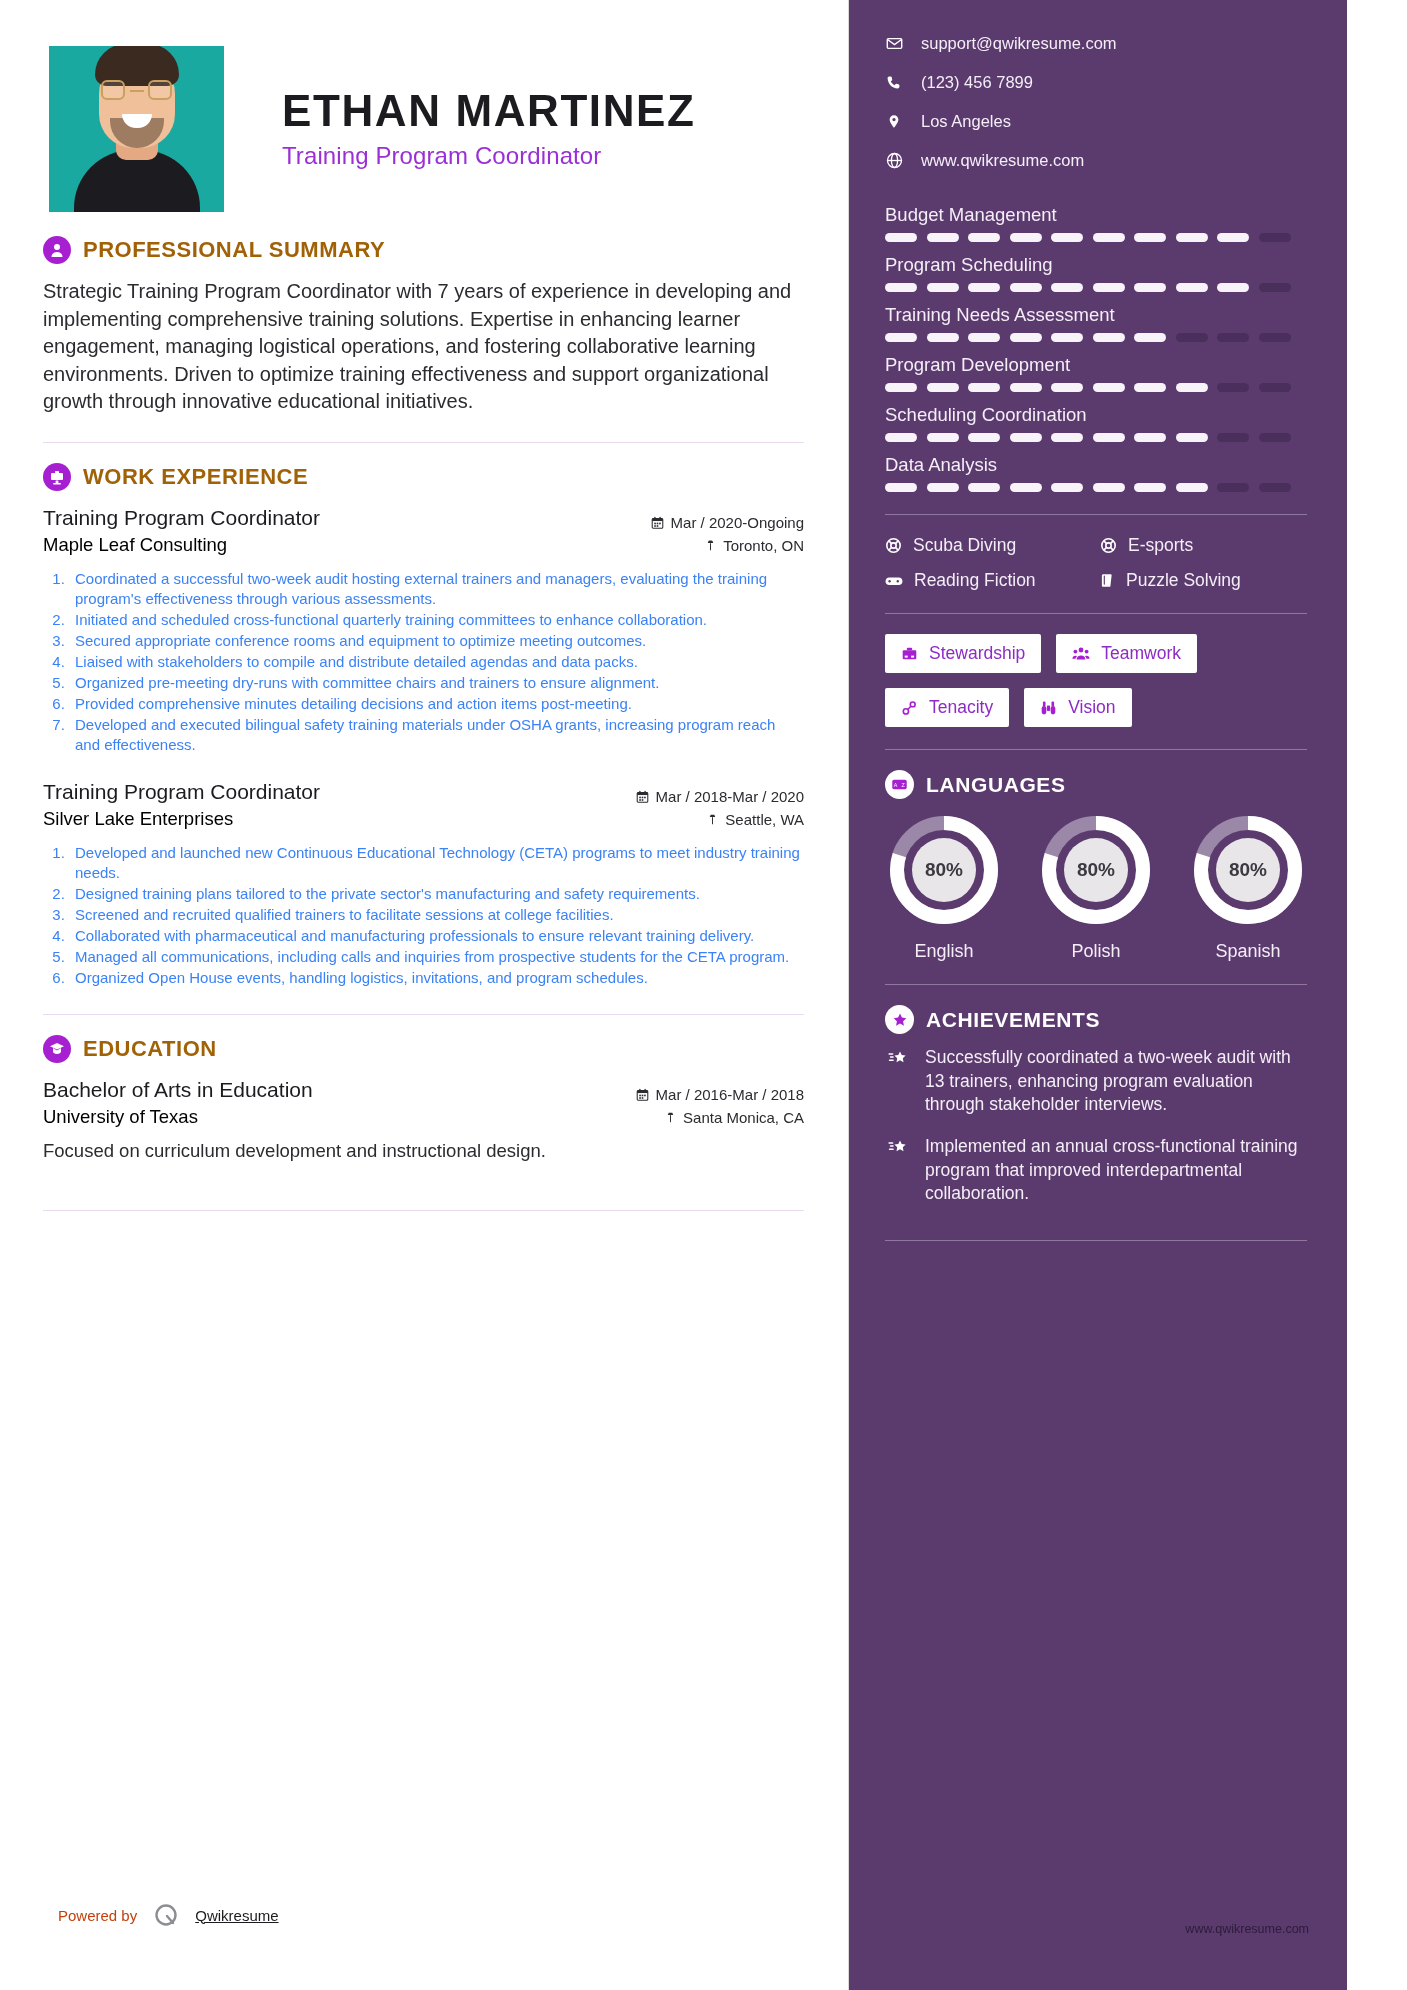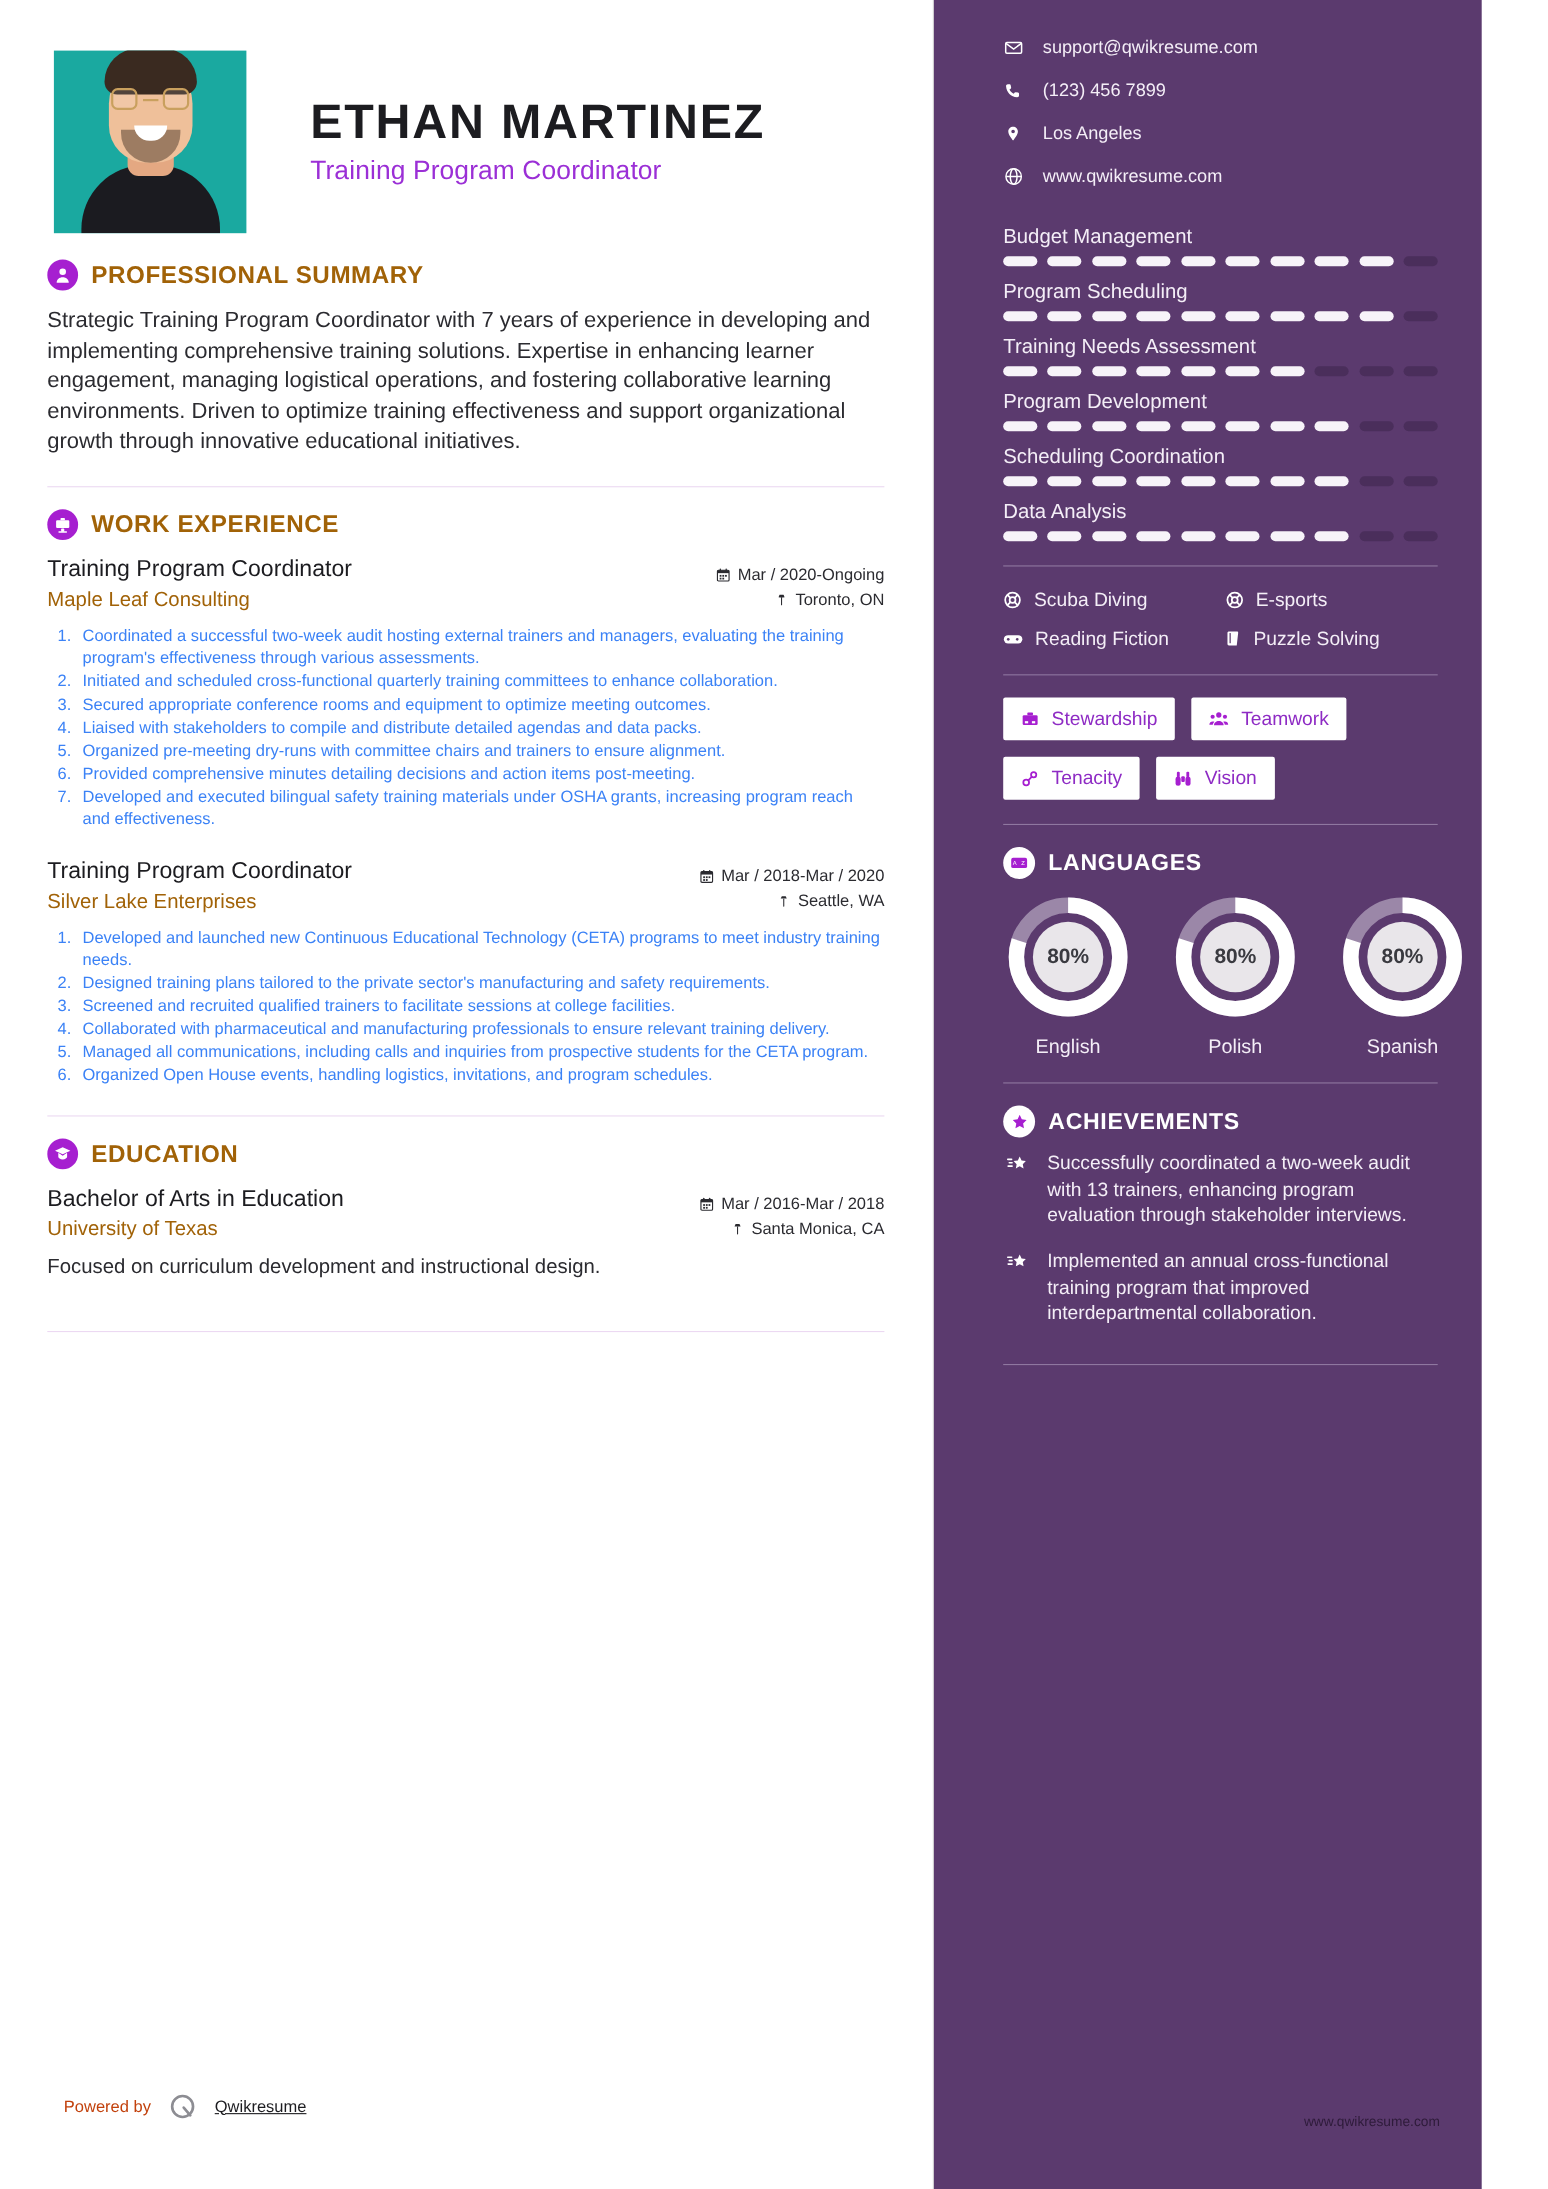--- a/index.html
+++ b/index.html
@@ -158,21 +158,21 @@
   .entry-top {
     display: flex; justify-content: space-between; align-items: flex-start;
   }
   .entry-role {
     font-size: 21px;
     color: #1c1c20;
     line-height: 1.25;
   }
   .entry-org {
     font-size: 18.5px;
-    color: #a16207;
+    color: #000000;
     margin-top: 3px;
   }
   .entry-meta { text-align: right; padding-top: 6px; white-space: nowrap; }
   .meta-line {
     font-size: 15px;
     color: #2b2b30;
     line-height: 1.55;
     display: flex; align-items: center; justify-content: flex-end; gap: 7px;
   }
   .meta-ico { display: inline-flex; color: #2b2b30; }
@@ -210,21 +210,21 @@
   }
   .footer-link {
     font-size: 15px; color: #1c1c20;
     text-decoration: underline;
   }
 
   
   .right {
     width: 498px;
     background: #5b3a6e;
-    padding: 34px 40px 0 63px;
+    padding: 34px 40px 0 36px;
     position: relative;
     color: #ffffff;
   }
 
   .contact-list { margin-bottom: 34px; }
   .contact-row {
     display: flex; align-items: center; gap: 18px;
     margin-bottom: 20px;
     font-size: 16.5px;
     color: #f4eef7;

